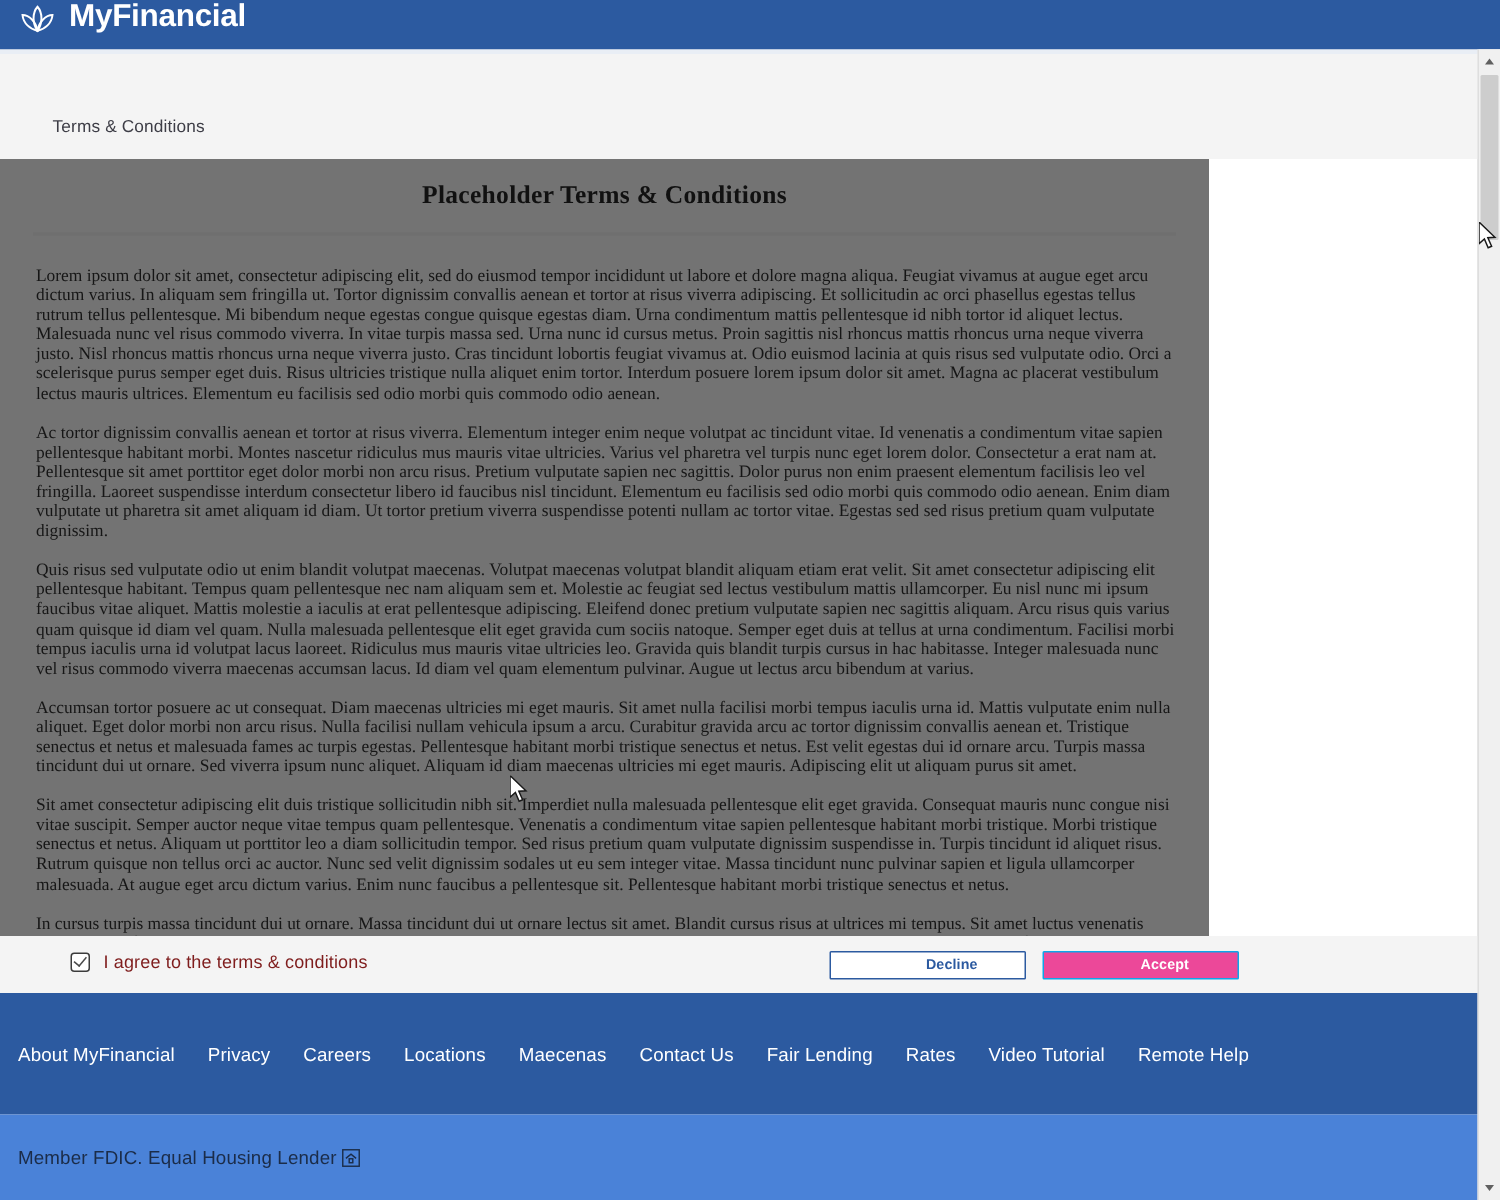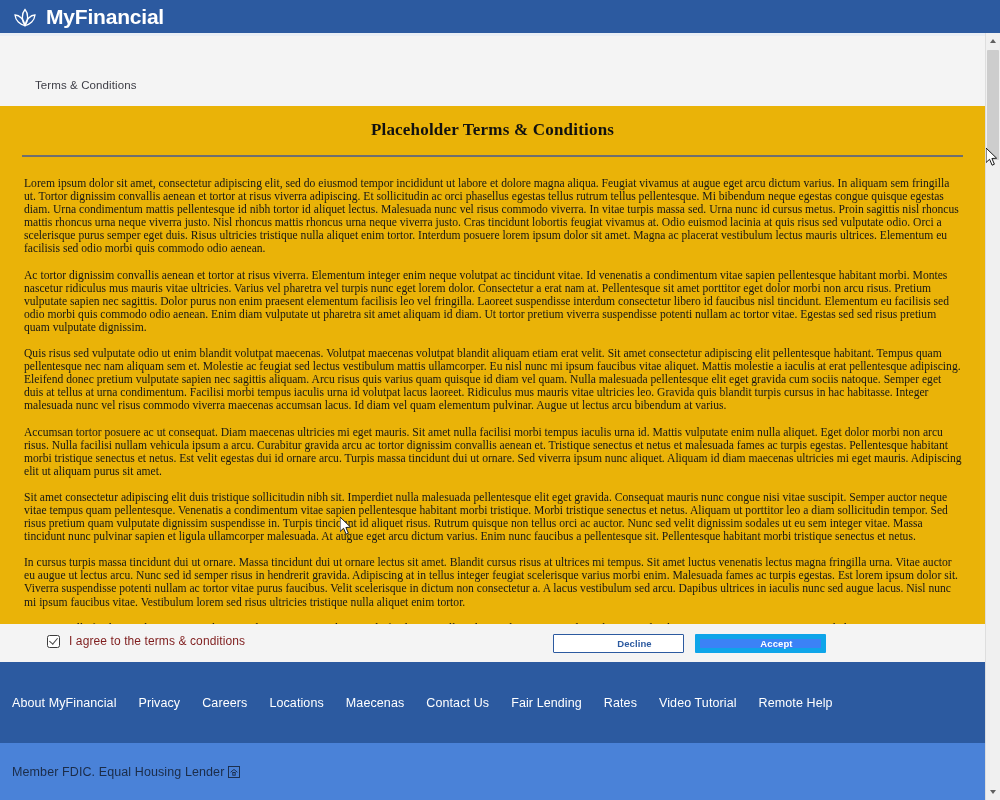--- a/index.html
+++ b/index.html
@@ -21,21 +21,21 @@
     background: #f4f4f4;
     display: flex;
     flex-direction: column;
   }
 
   
   .header {
     height: 33px;
     background: #2c5aa0;
     display: flex;
-    align-items: center;
+    align-items: flex-start;
     padding: 0 0 0 12px;
     flex: 0 0 auto;
     box-sizing: border-box;
   }
   .logo-mark {
     width: 26px;
     height: 24px;
     margin-right: 8px;
     display: block;
     flex: 0 0 auto;
@@ -77,24 +77,24 @@
     width: 1000px;
     height: 518px;
     background: #ffffff;
     box-sizing: border-box;
     overflow: hidden;
   }
   .terms-scrollarea {
     position: absolute;
     left: 0;
     top: 0;
-    width: 985px;
+    width: 806px;
     height: 518px;
     overflow: hidden;
-    background: #eab308;
+    background: #737373;
   }
   .doc-title {
     font-family: "Liberation Serif", serif;
     font-size: 17px;
     font-weight: bold;
     text-align: center;
     color: #111111;
     margin: 14px 0 0 0;
     padding: 0 100px;
     letter-spacing: 0.2px;
@@ -221,23 +221,23 @@
     border-radius: 1px;
     cursor: pointer;
     padding-left: 32px;
   }
   .btn-decline {
     background: #ffffff;
     color: #2c5aa0;
     border: 1px solid #2c5aa0;
   }
   .btn-accept {
-    background: #3b82f6;
+    background: #ec4899;
     color: #ffffff;
-    border: 5px solid #0ea5e9;
+    border: 1px solid #0ea5e9;
   }
 
   
   .footer-nav {
     height: 81px;
     background: #2c5aa0;
     display: flex;
     align-items: center;
     padding-left: 12px;
     box-sizing: border-box;

